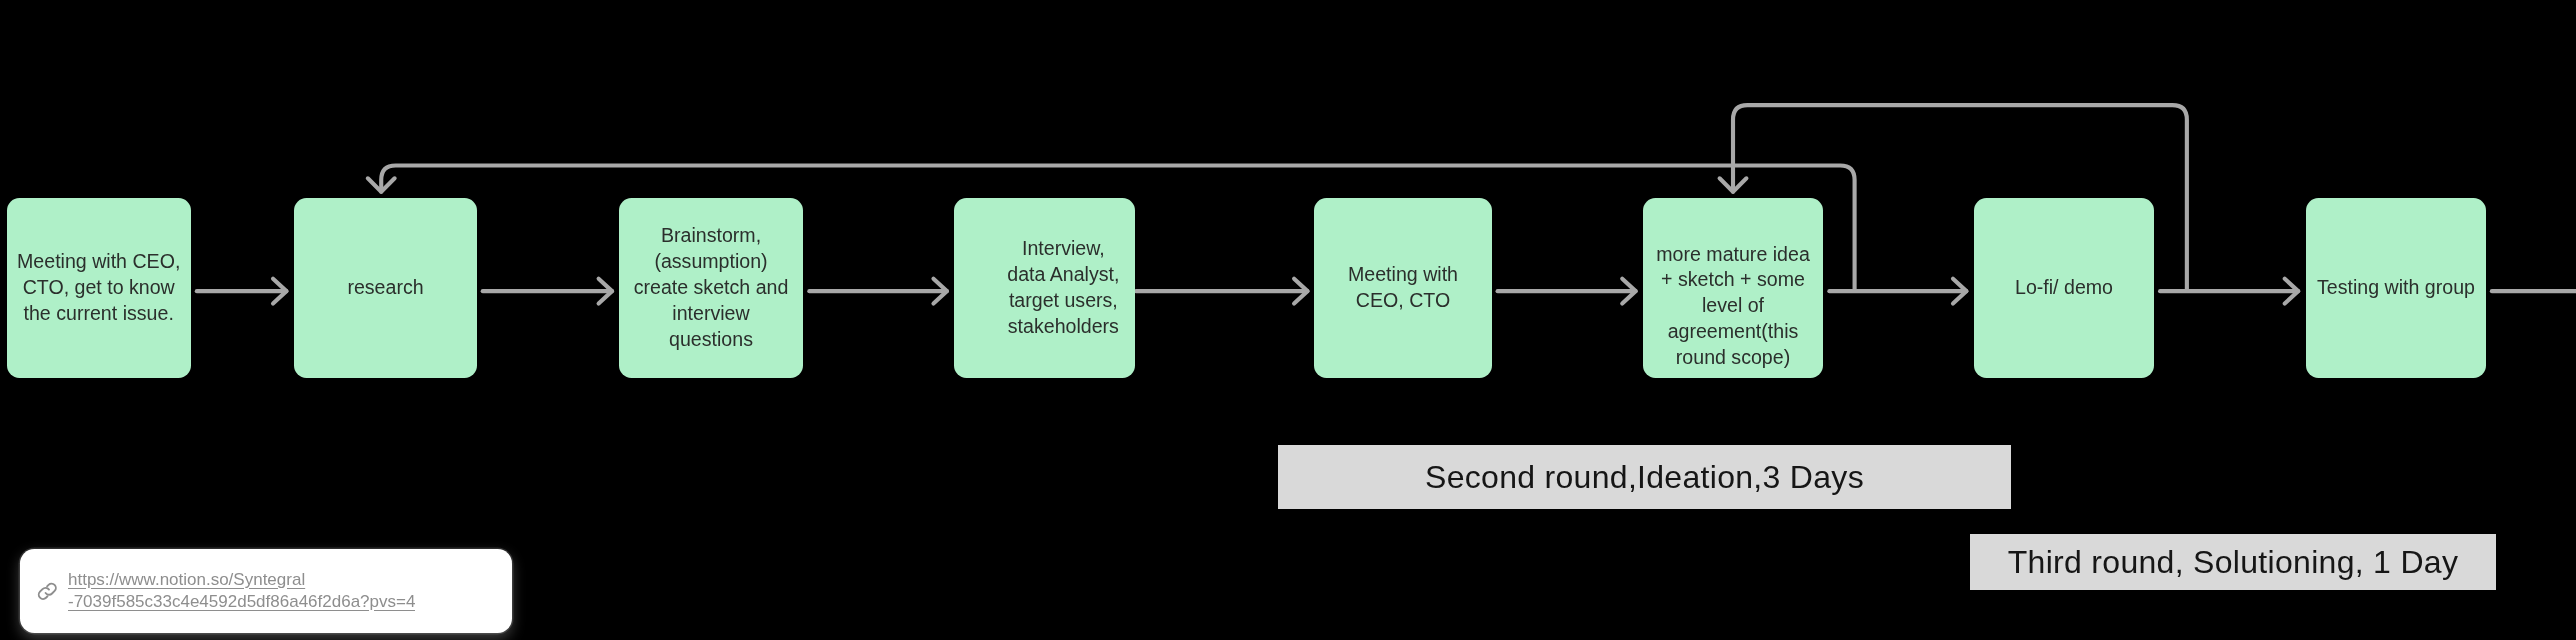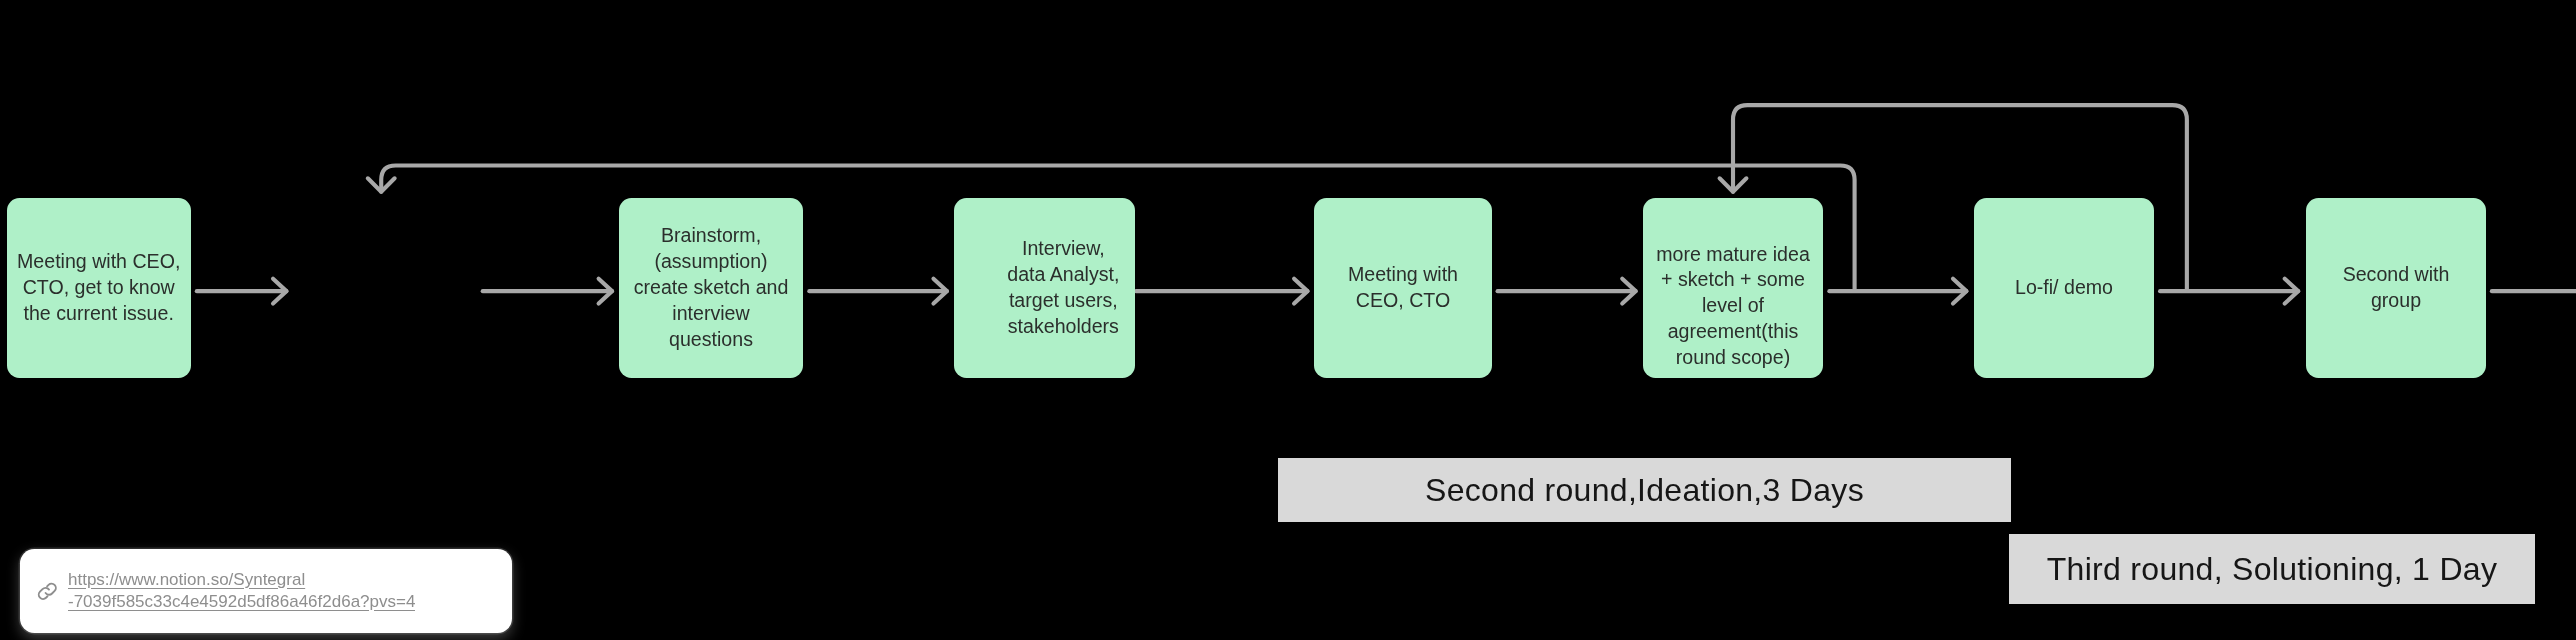--- a/index.html
+++ b/index.html
@@ -131,43 +131,46 @@
 
     <path d="M 6320 178 H 6712 Q 6740 178 6740 206 V 368"></path>
     <polyline points="6714,342 6740,368 6766,342"></polyline>
 
     <path d="M 6322 178 C 6358 184 6372 212 6372 244 L 6372 526 C 6372 556 6354 563 6330 564"></path>
   </svg>
 
   <div class="node green" style="left:6.7px; top:198px; width:184px; height:180px;">
     <span class="label">Meeting with CEO, CTO, get to know the current issue.</span>
   </div>
+  <div class="node green" style="left:294px; top:198px; width:183px; height:180px;">
+    <span class="label">research</span>
+  </div>
   <div class="node green" style="left:619px; top:198px; width:184px; height:180px;">
     <span class="label">Brainstorm, (assumption) create sketch and interview questions</span>
   </div>
   <div class="node green" style="left:954px; top:198px; width:181px; height:180px;padding-left:48px;">
     <span class="label">Interview, data Analyst, target users, stakeholders</span>
   </div>
   <div class="node green" style="left:1314px; top:198px; width:178px; height:180px;">
     <span class="label">Meeting with CEO, CTO</span>
   </div>
   <div class="node green" style="left:1643px; top:198px; width:180px; height:180px; padding:7.2px 8.2px;align-items:flex-end;">
     <span class="label">more mature idea + sketch + some level of agreement(this round scope)</span>
   </div>
   <div class="node green" style="left:1974px; top:198px; width:180px; height:180px;">
     <span class="label">Lo-fi/ demo</span>
   </div>
   <div class="node green" style="left:2306px; top:198px; width:180px; height:180px;">
-    <span class="label">Second with group</span>
+    <span class="label">Testing with group</span>
   </div>
 
-  <div class="phase-bar" style="left:1278px; top:445px; width:733px; height:64px;margin-top:13px;">
+  <div class="phase-bar" style="left:1278px; top:445px; width:733px; height:64px;">
     <span class="label">Second round,Ideation,3 Days</span>
   </div>
-  <div class="phase-bar" style="left:1970px; top:534px; width:526px; height:70px;margin-left:39px;">
+  <div class="phase-bar" style="left:1970px; top:534px; width:526px; height:56px;">
     <span class="label">Third round, Solutioning, 1 Day</span>
   </div>
 
   <div id="link-card">
     <svg class="link-icon" viewBox="0 0 24 24" fill="none" stroke="#8E8E8E" stroke-width="2.2" stroke-linecap="round" stroke-linejoin="round">
       <path d="M10 14a5 5 0 0 0 7.54.54l3-3a5 5 0 0 0-7.07-7.07l-1.72 1.71"></path>
       <path d="M14 10a5 5 0 0 0-7.54-.54l-3 3a5 5 0 0 0 7.07 7.07l1.71-1.71"></path>
     </svg>
     <span class="link-text">
       <span class="link-line">https://www.notion.so/Syntegral</span>

